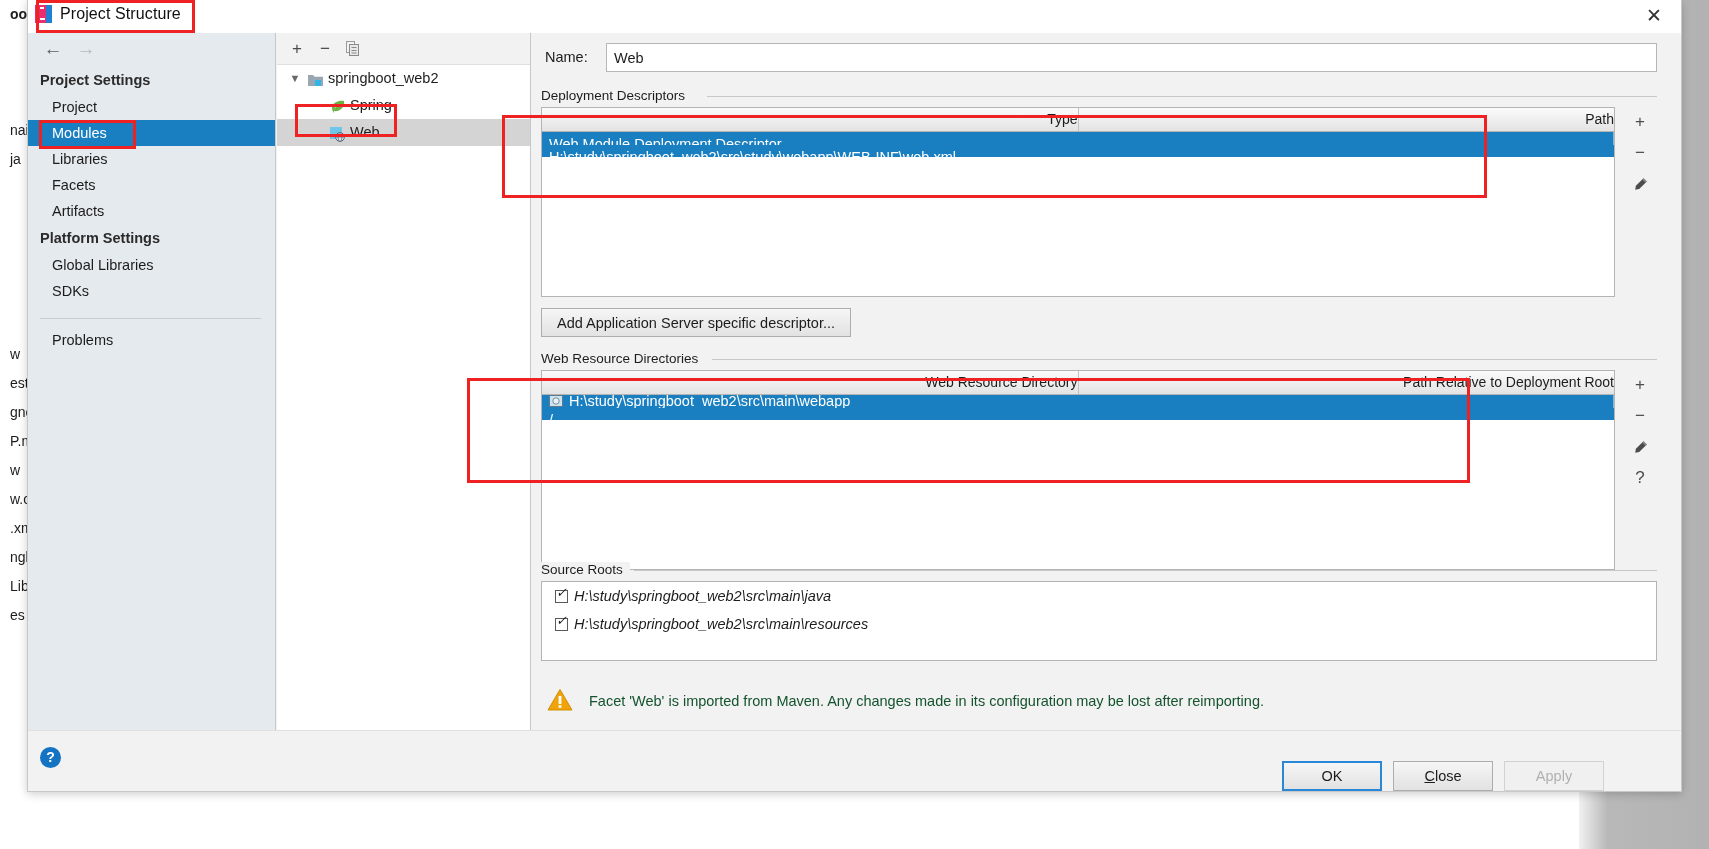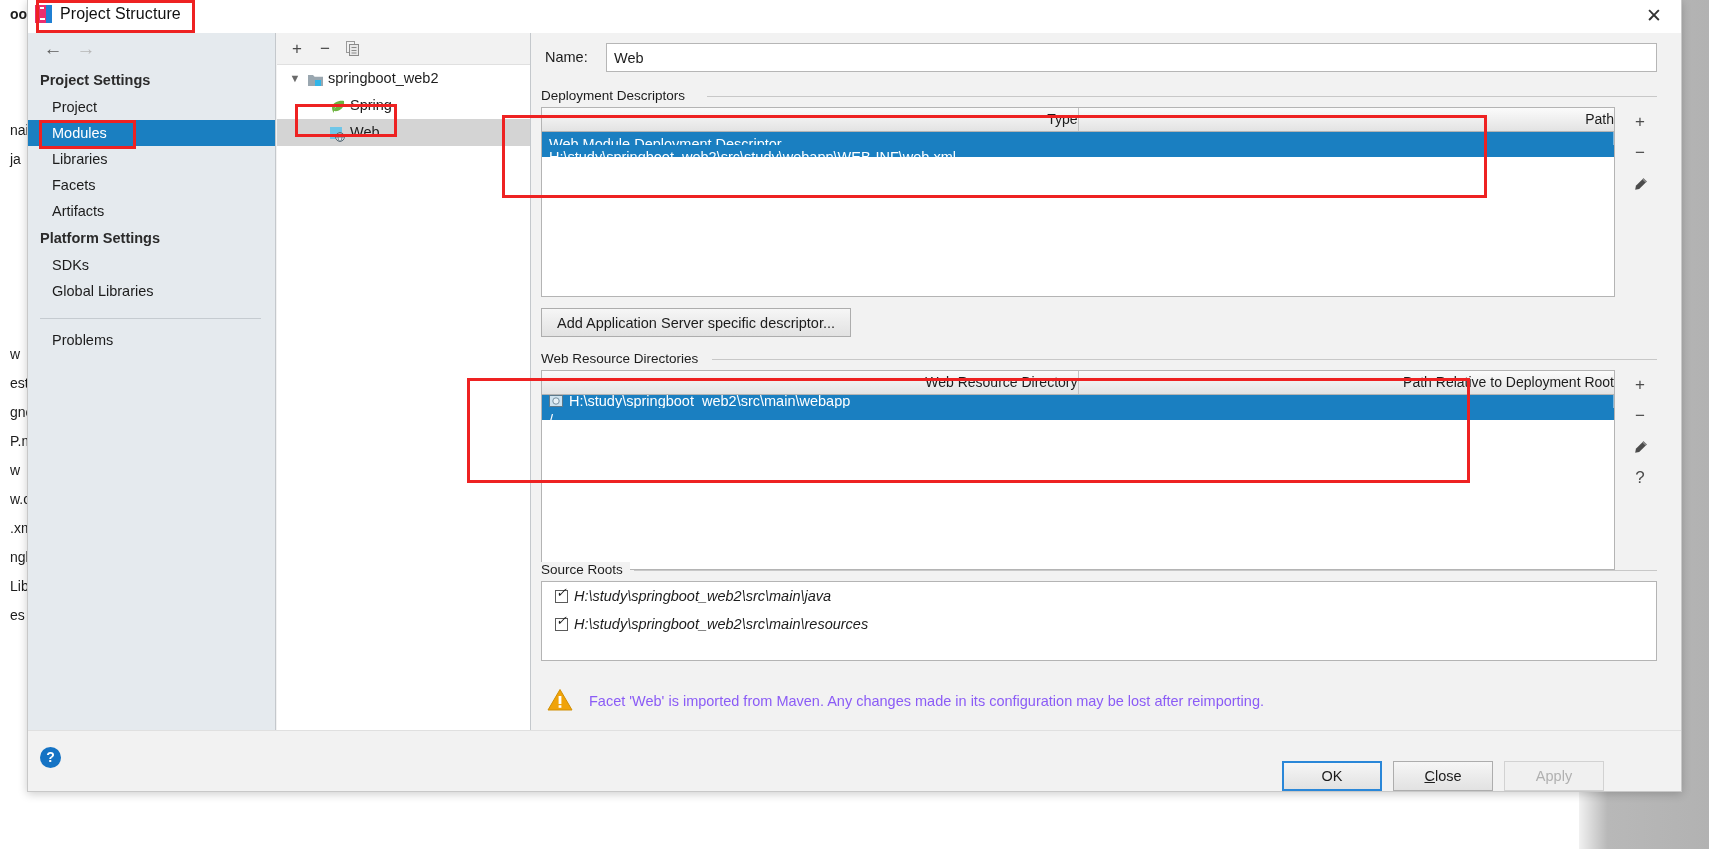--- a/index.html
+++ b/index.html
@@ -170,21 +170,21 @@
     display: inline-block; width: 13px; height: 13px; border: 1px solid #5a5a5a;
     background: #fff; vertical-align: -2px; margin-right: 6px; position: relative;
   }
   .cbx::after {
     content: "\2713"; position: absolute; left: 0px; top: -5px;
     font-size: 13px; color: #1c1c1c; line-height: 13px;
   }
 
   
   .warn-row { position: absolute; left: 505px; bottom: 0; height: 46px; }
-  .warn-text { position: absolute; left: 48px; top: 11px; font-size: 14.5px; color: #8b5cf6; }
+  .warn-text { position: absolute; left: 48px; top: 11px; font-size: 14.5px; color: #14532d; }
 
   
   .footer {
     position: absolute; left: 0; right: 0; bottom: 0; height: 61px;
     background: #f2f2f2; border-top: 1px solid #e0e0e0;
   }
   .help-circle {
     position: absolute; left: 12px; top: 16px; width: 21px; height: 21px;
     border-radius: 50%; background: #1573c4; color: #ffffff;
     font-size: 14px; font-weight: bold; text-align: center; line-height: 21px;
@@ -249,22 +249,22 @@
       </div>
 
       <div class="nav-group-title">Project Settings</div>
       <div class="nav-item">Project</div>
       <div class="nav-item selected">Modules</div>
       <div class="nav-item">Libraries</div>
       <div class="nav-item">Facets</div>
       <div class="nav-item">Artifacts</div>
 
       <div class="nav-group-title">Platform Settings</div>
+      <div class="nav-item">Global Libraries</div>
       <div class="nav-item">SDKs</div>
-      <div class="nav-item">Global Libraries</div>
 
       <div class="nav-sep"></div>
       <div class="nav-item">Problems</div>
     </div>
 
     <div class="treepane">
       <div class="tree-toolbar">
         <span class="tb-btn" style="left:8px">+</span>
         <span class="tb-btn" style="left:36px">−</span>
         <span class="tb-btn" style="left:64px">

